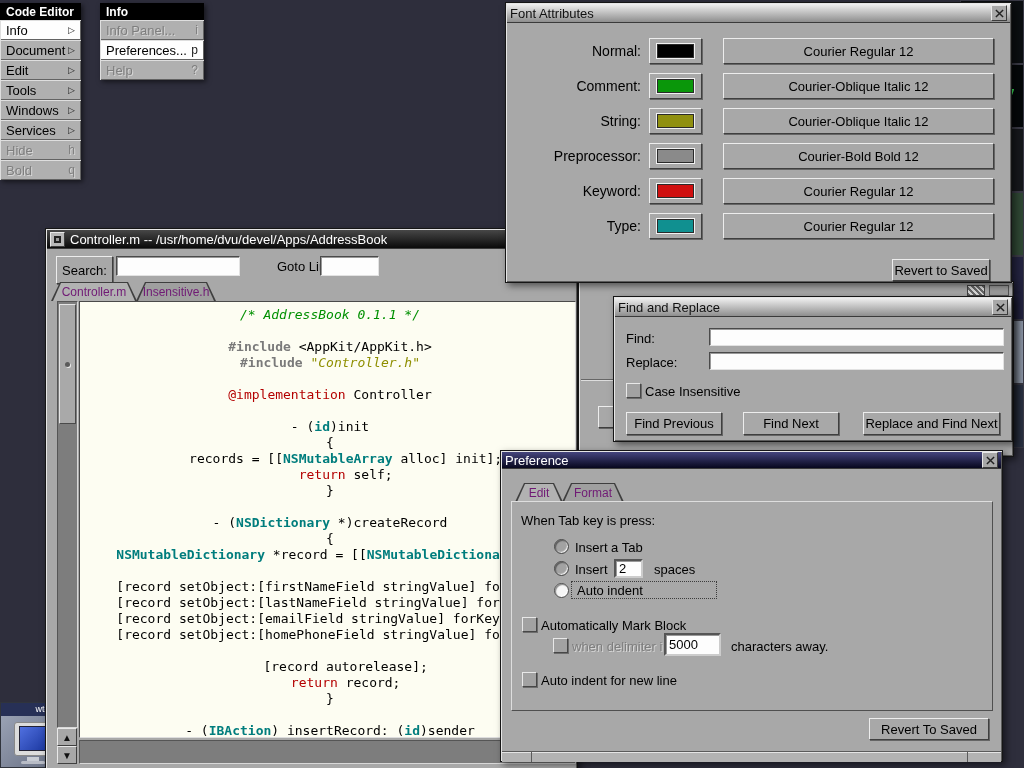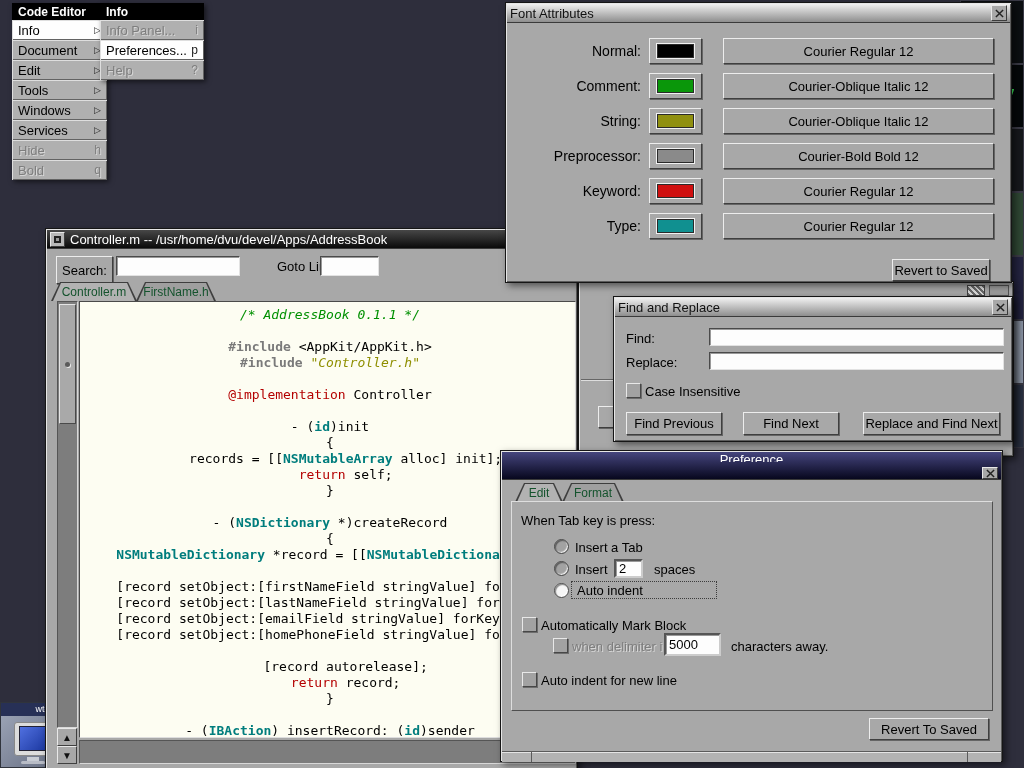--- a/index.html
+++ b/index.html
@@ -51,21 +51,21 @@
   .mi-right.arrow { font-size:9px; }
 
   
   .tab { position:absolute; height:19px; }
   .tab-outer { position:absolute; inset:0; background:#3e3e3e;
                clip-path:polygon(9px 0, calc(100% - 9px) 0, 100% 100%, 0 100%); }
   .tab-inner { position:absolute; inset:1px 2px 0 2px; background:#9f9f9f;
                clip-path:polygon(8px 0, calc(100% - 8px) 0, 100% 100%, 0 100%); }
   .tab.active .tab-inner { background:#b2b2b2; }
   .tab-label { position:absolute; inset:0; display:flex; align-items:center; justify-content:center;
-               font-size:12px; color:#14532d; }
+               font-size:12px; color:#701a75; }
 
   
   .fa-row-label { position:absolute; width:135px; text-align:right; font-size:14px; color:#000; }
   .swatch-btn { position:absolute; width:53px; height:26px; background:#a8a8a8;
                 border:1px solid; border-color:#ededed #3f3f3f #3f3f3f #ededed; box-shadow:1px 1px 0 rgba(0,0,0,.4); }
   .swatch-ring { position:absolute; inset:4px 6px; background:#f2f2f2; }
   .swatch-color { position:absolute; inset:1px; border:1px solid #2a2a2a; }
 
   
   .code-area { position:absolute; background:#fdfdf2; border:1px solid; border-color:#4a4a4a #dedede #dedede #4a4a4a;
@@ -143,21 +143,21 @@
     <input class="field" readonly="" style="left: 274px; top: 27px; width: 59px; height: 20px;" value="">
 
     <div class="tab active" style="left:5px; top:53px; width:86px;">
       <div class="tab-outer"></div>
         <div class="tab-inner"></div>
       <div class="tab-label">Controller.m</div>
     </div>
     <div class="tab" style="left:90px; top:53px; width:80px;">
       <div class="tab-outer"></div>
         <div class="tab-inner"></div>
-      <div class="tab-label">FirstName.h</div>
+      <div class="tab-label">Insensitive.h</div>
     </div>
 
     <div class="scroll-track" style="left:11px; top:72px; width:21px; height:427px;">
       <div class="scroll-knob" style="left:1px; right:1px; top:2px; height:120px;">
           <span class="dimple"></span>
         </div>
     </div>
     <div class="arrow-btn" style="left:11px; top:499px;">▲</div>
     <div class="arrow-btn" style="left:11px; top:517px;">▼</div>
 
@@ -265,21 +265,21 @@
     </div>
     <div class="btn" style="left:129px; top:115px; width:96px; height:23px;">
       <span>Find Next</span>
     </div>
     <div class="btn" style="left:249px; top:115px; width:137px; height:23px;">
       <span>Replace and Find Next</span>
     </div>
   </div>
 
   <div class="window" style="left:500px; top:450px; width:503px; height:312px; z-index:6;">
-    <div class="titlebar tb-blue" style="height:28px;flex-direction:column;">
+    <div class="titlebar tb-blue" style="height:17px;">
       <span class="title-text">Preference</span>
       <span class="close-btn">
         <svg width="9" height="9" viewBox="0 0 10 10">
             <path d="M1 1 L9 9 M9 1 L1 9" stroke="#222" stroke-width="1.6" fill="none"></path>
           </svg>
       </span>
     </div>
 
     <div class="tab active" style="left:14px; top:32px; width:48px;">
       <div class="tab-outer"></div>
@@ -324,21 +324,21 @@
       <span>Revert To Saved</span>
     </div>
 
     <div style="position:absolute; left:1px; right:1px; top:300px; height:11px; background:#b2b2b2;
                 border-top:1px solid #5a5a5a; box-shadow:inset 0 1px 0 #e4e4e4;">
       <div style="position:absolute; left:29px; top:0; bottom:0; width:1px; background:#5a5a5a;"></div>
       <div style="position:absolute; right:33px; top:0; bottom:0; width:1px; background:#5a5a5a;"></div>
     </div>
   </div>
 
-  <div class="menu" style="left:12px; top:3px; width:95px; z-index:7;">
+  <div class="menu" style="left:0; top:3px; width:81px; z-index:7;">
     <div class="menu-title">Code Editor</div>
     <div>
         <div class="menu-item hl">
           <span class="mi-label">Info</span>
           <span class="mi-right arrow">▷</span>
         </div>
         <div class="menu-item">
           <span class="mi-label">Document</span>
           <span class="mi-right arrow">▷</span>
         </div>

